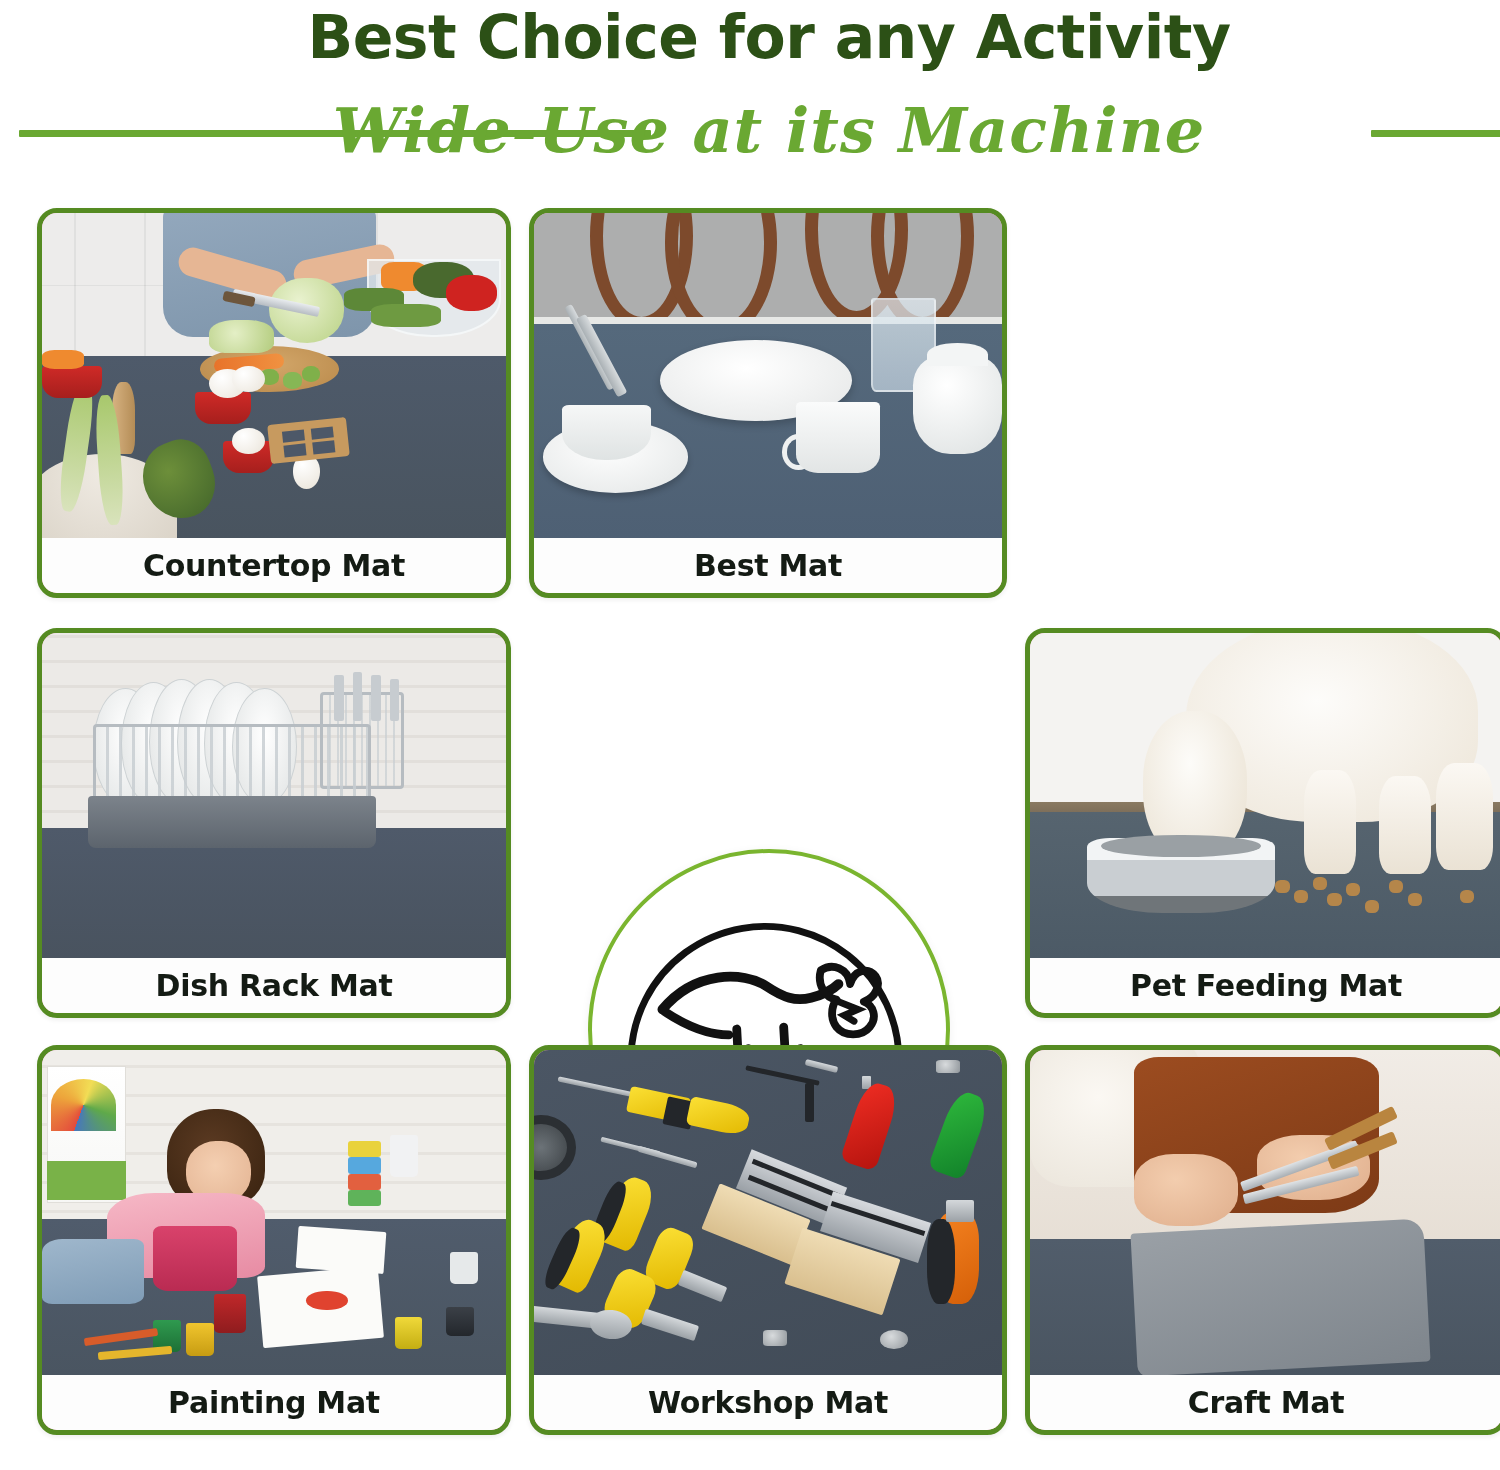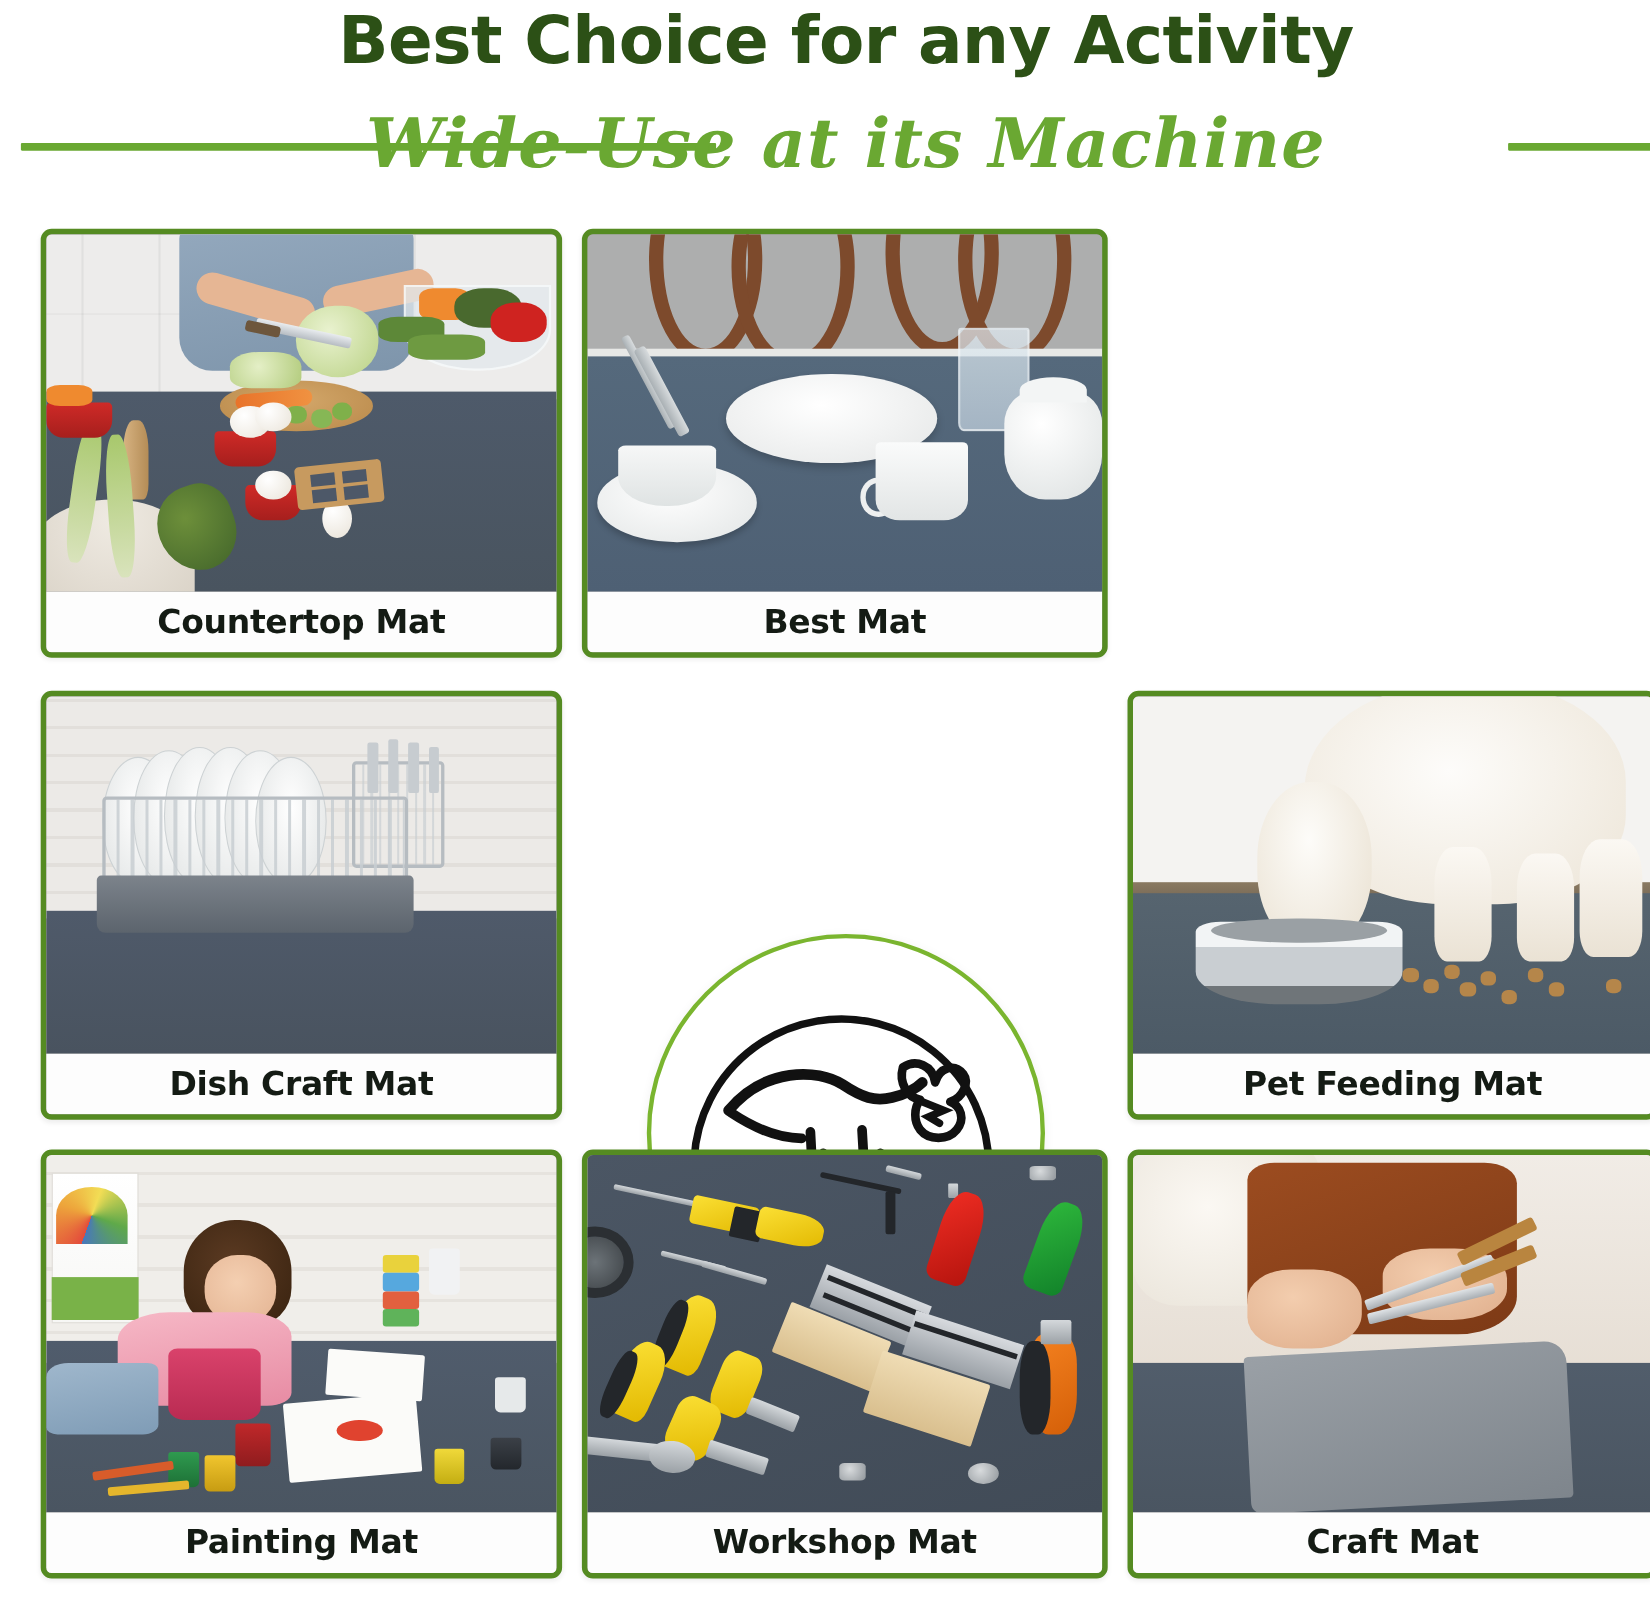--- a/index.html
+++ b/index.html
@@ -39,22 +39,22 @@
     color: #6aa832;
     line-height: 78px;
     letter-spacing: 1px;
   }
 
   
   .grid { position: absolute; left: 0; top: 200px; width: 1500px; height: 1265px; }
   .card {
     position: absolute;
     border: 5px solid #558b22;
-    border-radius: 10px;
-    background: #a3a3a3;
+    border-radius: 20px;
+    background: #f9a8d4;
     overflow: hidden;
     box-shadow: 0 2px 5px rgba(0,0,0,0.07);
   }
   .card .photo { position: absolute; left: 0; top: 0; right: 0; overflow: hidden; }
   .card .caption {
     position: absolute; left: 0; right: 0; bottom: 0;
     display: flex; align-items: center; justify-content: center;
     font-family: "DejaVu Sans", sans-serif;
     font-weight: 700;
     font-size: 30px;
@@ -382,21 +382,21 @@
           <div class="dr-plate" style="left:41%;top:17%;width:14%;height:36%"></div>
           <div class="dr-util"></div>
           <div class="dr-fork" style="left:63%;top:13%;width:2%;height:14%"></div>
           <div class="dr-fork" style="left:67%;top:12%;width:2%;height:15%"></div>
           <div class="dr-fork" style="left:71%;top:13%;width:2%;height:14%"></div>
           <div class="dr-fork" style="left:75%;top:14%;width:2%;height:13%"></div>
           <div class="dr-rack"></div>
           <div class="dr-tray"></div>
         </div>
       </div>
-      <div class="caption">Dish Craft Mat</div>
+      <div class="caption">Dish Rack Mat</div>
     </div>
 
     <div class="logo-wrap">
       <svg class="logo-svg" viewBox="0 0 362 362">
         <path d="M40 205 A137 137 0 1 1 300 272" fill="none" stroke="#111" stroke-width="7" stroke-linecap="round"></path>
         <path d="M72 160 C105 120 155 121 178 136 C196 148 208 152 224 148
                  C236 145 246 140 252 134" fill="none" stroke="#111" stroke-width="10" stroke-linecap="round"></path>
         <path d="M74 162 C98 178 120 186 140 186" fill="none" stroke="#111" stroke-width="9" stroke-linecap="round"></path>
         <path d="M148 180 L150 218 L137 222 L137 232 L158 232 L160 200" fill="none" stroke="#111" stroke-width="9" stroke-linejoin="round" stroke-linecap="round"></path>
         <path d="M196 178 L198 212 L190 228 L204 231 L213 200" fill="none" stroke="#111" stroke-width="9" stroke-linejoin="round" stroke-linecap="round"></path>

